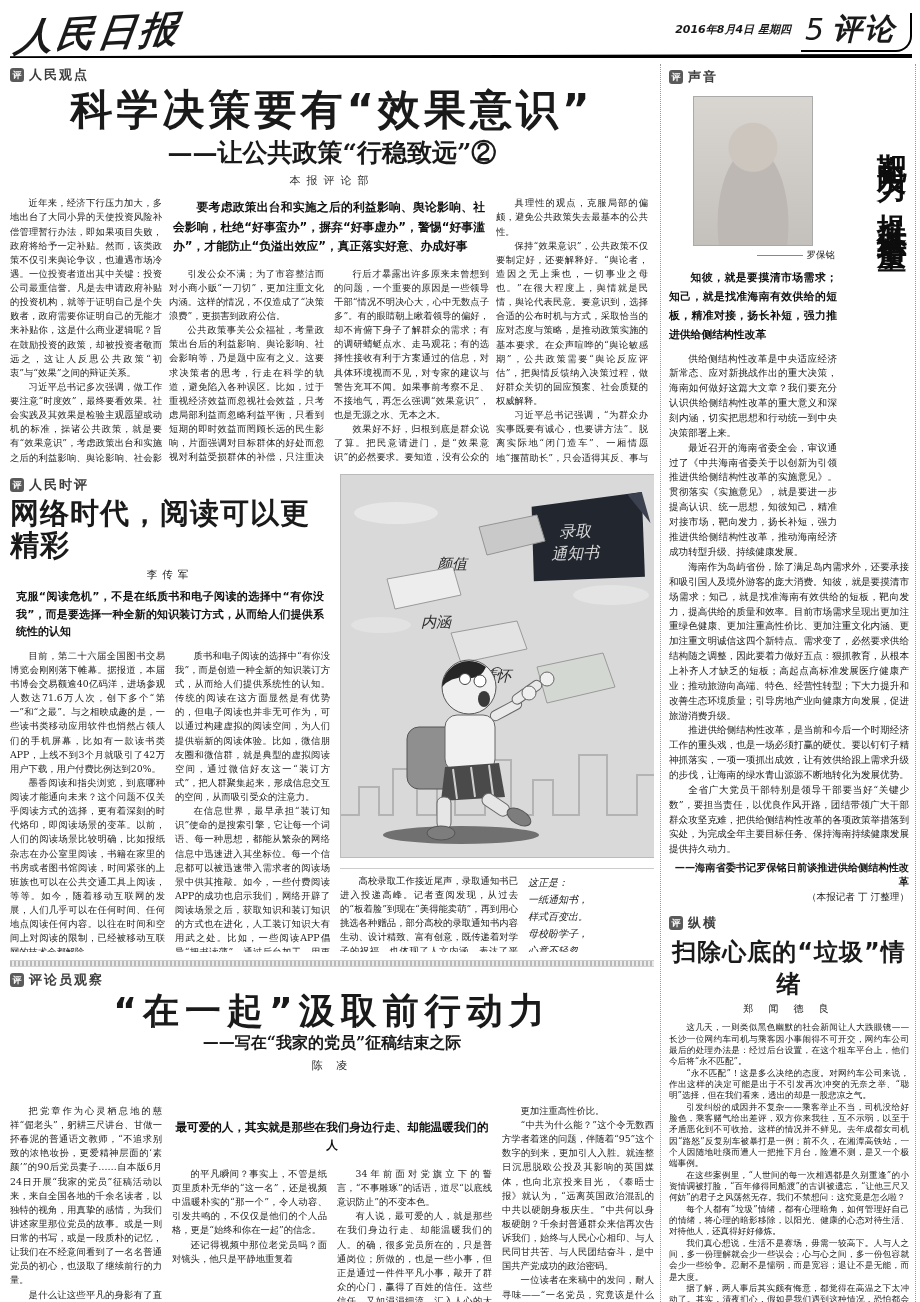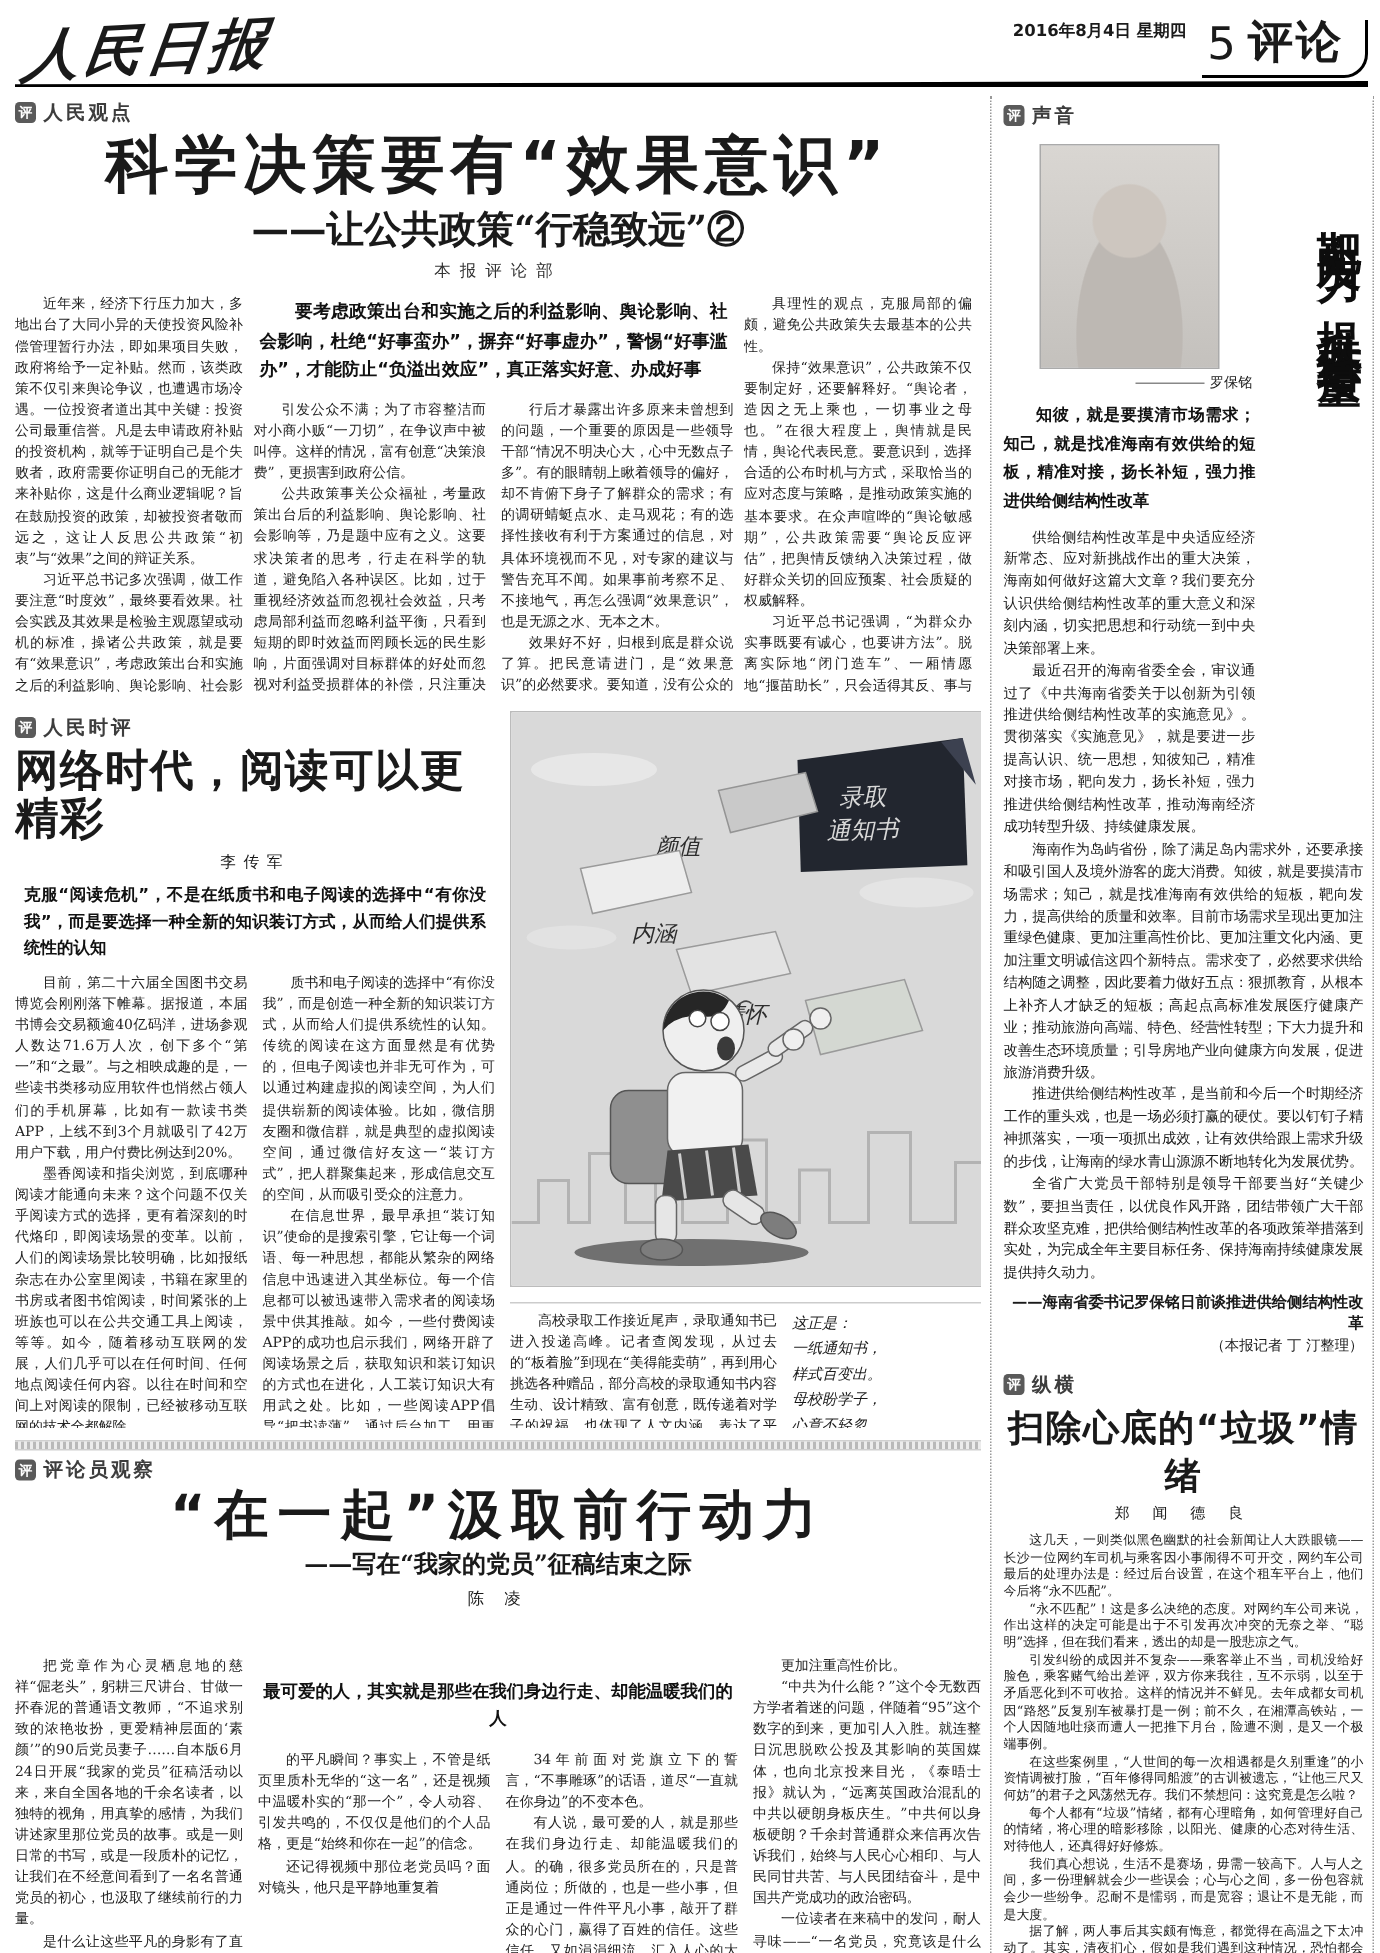--- a/index.html
+++ b/index.html
@@ -2,21 +2,21 @@
 <html><head>
 <meta charset="utf-8">
 <style>
   html,body{margin:0;padding:0;background:#f3f3f0;}
   .page{position:relative;width:920px;height:1302px;background:#fff;margin:0 auto;
         font-family:"DejaVu Serif",serif;color:#1a1a1a;overflow:hidden;box-sizing:border-box;padding:6px 8px 0 10px;}
   
   .masthead{display:flex;justify-content:space-between;align-items:flex-end;height:46px;}
   .paper-name{font-size:38px;font-weight:900;font-style:italic;transform:skewX(-10deg) rotate(-3deg);
               letter-spacing:3px;line-height:1;padding-left:6px;}
-  .mast-right{display:flex;align-items:flex-start;gap:10px;}
+  .mast-right{display:flex;align-items:center;gap:10px;font-style:italic;}
   .mast-date{font-size:11px;font-weight:700;font-family:"DejaVu Sans",sans-serif;padding-bottom:6px;}
   .page-tab{display:flex;align-items:flex-end;gap:8px;border-right:2px solid #000;border-bottom:2px solid #000;
             border-bottom-right-radius:16px;padding:2px 14px 8px 4px;}
   .page-num{font-size:30px;font-weight:400;line-height:.8;font-family:"DejaVu Sans",sans-serif;}
   .page-sec{font-size:30px;font-weight:700;line-height:.9;font-family:"DejaVu Sans",sans-serif;letter-spacing:2px;}
   .mast-rule{height:4px;background:#000;margin:2px 0 6px 0;clip-path:polygon(0 55%,100% 0,100% 100%,0 100%);}
   
   .content{display:flex;height:1240px;}
   .left-area{width:650px;flex:none;padding-right:6px;box-sizing:border-box;}
   .right-area{width:256px;flex:none;border-left:1px dotted #999;border-right:1px dotted #999;
@@ -136,21 +136,21 @@
             <p>近年来，经济下行压力加大，多地出台了大同小异的天使投资风险补偿管理暂行办法，即如果项目失败，政府将给予一定补贴。然而，该类政策不仅引来舆论争议，也遭遇市场冷遇。一位投资者道出其中关键：投资公司最重信誉。凡是去申请政府补贴的投资机构，就等于证明自己是个失败者，政府需要你证明自己的无能才来补贴你，这是什么商业逻辑呢？旨在鼓励投资的政策，却被投资者敬而远之，这让人反思公共政策“初衷”与“效果”之间的辩证关系。</p>
             <p>习近平总书记多次强调，做工作要注意“时度效”，最终要看效果。社会实践及其效果是检验主观愿望或动机的标准，操诸公共政策，就是要有“效果意识”，考虑政策出台和实施之后的利益影响、舆论影响、社会影响，多角度考量，全方位把握，尤其是要换位到利益受损群体的角度想想，以底线意识防止“负溢出效应”。</p>
 
           </div>
           <div class="vp-mid">
             <div class="vp-box">
               <p>要考虑政策出台和实施之后的利益影响、舆论影响、社会影响，杜绝“好事蛮办”，摒弃“好事虚办”，警惕“好事滥办”，才能防止“负溢出效应”，真正落实好意、办成好事</p>
             </div>
             <div class="vp-mid-cols">
               <div class="vp-col bt col">
-                <p>引发公众不满；为了市容整洁而对小商小贩“一刀切”，在争议声中被叫停。这样的情况，富有创意“决策浪费”，更损害到政府公信。</p>
+                <p>引发公众不满；为了市容整洁而对小商小贩“一刀切”，更加注重文化内涵。这样的情况，不仅造成了“决策浪费”，更损害到政府公信。</p>
                 <p>公共政策事关公众福祉，考量政策出台后的利益影响、舆论影响、社会影响等，乃是题中应有之义。这要求决策者的思考，行走在科学的轨道，避免陷入各种误区。比如，过于重视经济效益而忽视社会效益，只考虑局部利益而忽略利益平衡，只看到短期的即时效益而罔顾长远的民生影响，片面强调对目标群体的好处而忽视对利益受损群体的补偿，只注重决策的合理性而忽视做好相关配套的必要性。绕开这些误区，决策才称得上科学，也才能从源头保证效果。</p>
 
               </div>
               <div class="vp-col bt col">
                 <p>行后才暴露出许多原来未曾想到的问题，一个重要的原因是一些领导干部“情况不明决心大，心中无数点子多”。有的眼睛朝上瞅着领导的偏好，却不肯俯下身子了解群众的需求；有的调研蜻蜓点水、走马观花；有的选择性接收有利于方案通过的信息，对具体环境视而不见，对专家的建议与警告充耳不闻。如果事前考察不足、不接地气，再怎么强调“效果意识”，也是无源之水、无本之木。</p>
                 <p>效果好不好，归根到底是群众说了算。把民意请进门，是“效果意识”的必然要求。要知道，没有公众的参与，就没有民意的护航，本应在决策之前完成的意见表达和利益博弈，就会延宕到决策实施当中，为决策推行埋设暗礁。公众参与不仅是民主程序的要求，也能检验纠偏专业主义，工</p>
               </div>
             </div>
           </div>
           <div class="vp-col bt col">
@@ -269,21 +269,21 @@
             <p>是什么让这些平凡的身影有了直抵人心的力量？是什么让这些普通的故事经得起岁月的打磨？翻阅来稿，答案愈发清晰：始终和群众在一起。谁又能忘记那些被照亮</p>
           </div>
           <div class="ob-mid">
             <div class="ob-quote">最可爱的人，其实就是那些在我们身边行走、却能温暖我们的人</div>
             <div class="ob-mid-cols">
               <div class="ob-col bt col">
                 <p>的平凡瞬间？事实上，不管是纸页里质朴无华的“这一名”，还是视频中温暖朴实的“那一个”，令人动容、引发共鸣的，不仅仅是他们的个人品格，更是“始终和你在一起”的信念。</p>
                 <p>还记得视频中那位老党员吗？面对镜头，他只是平静地重复着</p>
               </div>
               <div class="ob-col bt col">
-                <p>34年前面对党旗立下的誓言，“不事雕琢”的话语，道尽“一直就在你身边”的不变本色。</p>
+                <p>34年前面对党旗立下的誓言，“不事雕琢”的话语，道尽“以底线意识防止”的不变本色。</p>
                 <p>有人说，最可爱的人，就是那些在我们身边行走、却能温暖我们的人。的确，很多党员所在的，只是普通岗位；所做的，也是一些小事，但正是通过一件件平凡小事，敲开了群众的心门，赢得了百姓的信任。这些信任，又如涓涓细流，汇入人心的大海，融为前行的力量。当年，江西的长冈乡成为苏维埃政府工作的模范乡，毛泽东同志经过详细考察后，整理出著名的《长冈乡调查》一文。从管理好“桥路之修理”，到调剂劳动力与耕牛，点点滴滴“在一起”，正是成为共产</p>
               </div>
             </div>
           </div>
           <div class="ob-col bt col">
             <p>更加注重高性价比。</p>
             <p>“中共为什么能？”这个令无数西方学者着迷的问题，伴随着“95”这个数字的到来，更加引人入胜。就连整日沉思脱欧公投及其影响的英国媒体，也向北京投来目光，《泰晤士报》就认为，“远离英国政治混乱的中共以硬朗身板庆生。”中共何以身板硬朗？千余封普通群众来信再次告诉我们，始终与人民心心相印、与人民同甘共苦、与人民团结奋斗，是中国共产党成功的政治密码。</p>
             <p>一位读者在来稿中的发问，耐人寻味——“一名党员，究竟该是什么样的人？”这样一个看似简单的问题，需要用一辈子“与人民在一起”的坚守去回答。不管挑战如何艰辛复杂，前路如何荆棘丛生，只要始终与人民“心在一起、苦在一起、干在一起”，向前的脚步，就永远不会停歇，行进的动力，就永远不会衰竭。因为，“我们有世界上最好的人民”。</p>
           </div>
         </div>

